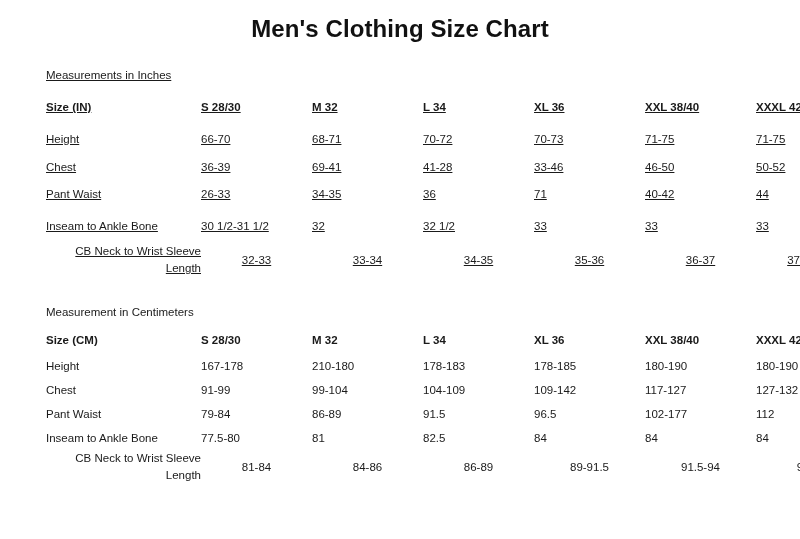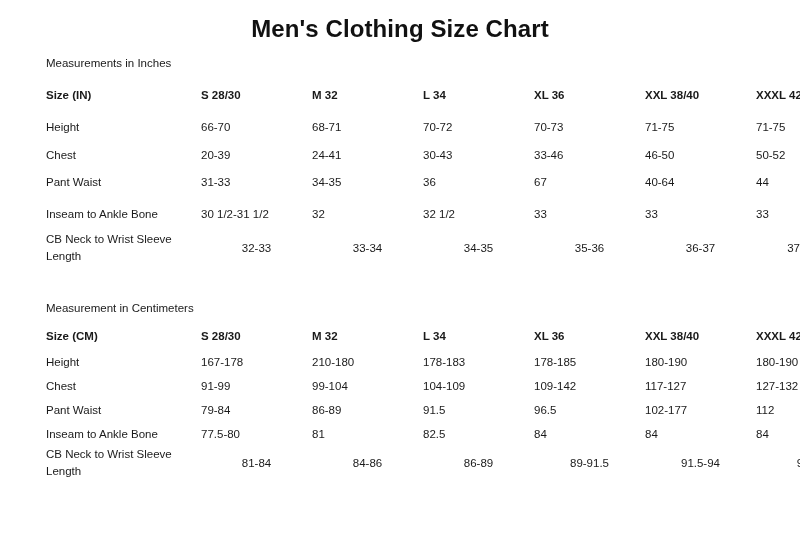--- a/index.html
+++ b/index.html
@@ -26,24 +26,25 @@
     font-weight: bold;
     color: #111111;
     margin: 0;
     padding-top: 15px;
     letter-spacing: 0.1px;
   }
   .section {
     padding: 0 46px;
   }
   .section-inches {
-    margin-top: 14px;
+    margin-top: 26px;
+    text-decoration: underline;
   }
   .section-cm {
-    margin-top: 36px;
+    margin-top: 28px;
   }
   .section-label {
     font-size: 11.5px;
     font-weight: normal;
     color: #1a1a1a;
     margin-bottom: 8px;
   }
   table {
     border-collapse: collapse;
     width: 712px;
@@ -80,20 +81,21 @@
   .t-cm th {
     font-weight: bold;
     height: 28px;
   }
   .t-cm td {
     height: 24px;
   }
 
   .wrap2 {
     line-height: 1.45;
+    text-align: right;
   }
   .val-mid {
     vertical-align: middle;
     text-align: center;
   }
 </style>
 </head>
 <body>
 
 <div class="page">
@@ -129,34 +131,34 @@
           <td>Height</td>
           <td>66-70</td>
           <td>68-71</td>
           <td>70-72</td>
           <td>70-73</td>
           <td>71-75</td>
           <td>71-75</td>
         </tr>
         <tr class="r-chest">
           <td>Chest</td>
-          <td>20-39</td>
-          <td>24-41</td>
-          <td>30-43</td>
+          <td>36-39</td>
+          <td>69-41</td>
+          <td>41-28</td>
           <td>33-46</td>
           <td>46-50</td>
           <td>50-52</td>
         </tr>
         <tr class="r-waist">
           <td>Pant Waist</td>
-          <td>31-33</td>
+          <td>26-33</td>
           <td>34-35</td>
           <td>36</td>
-          <td>67</td>
-          <td>40-64</td>
+          <td>71</td>
+          <td>40-42</td>
           <td>44</td>
         </tr>
         <tr class="r-inseam">
           <td>Inseam to Ankle Bone</td>
           <td>30 1/2-31 1/2</td>
           <td>32</td>
           <td>32 1/2</td>
           <td>33</td>
           <td>33</td>
           <td>33</td>

